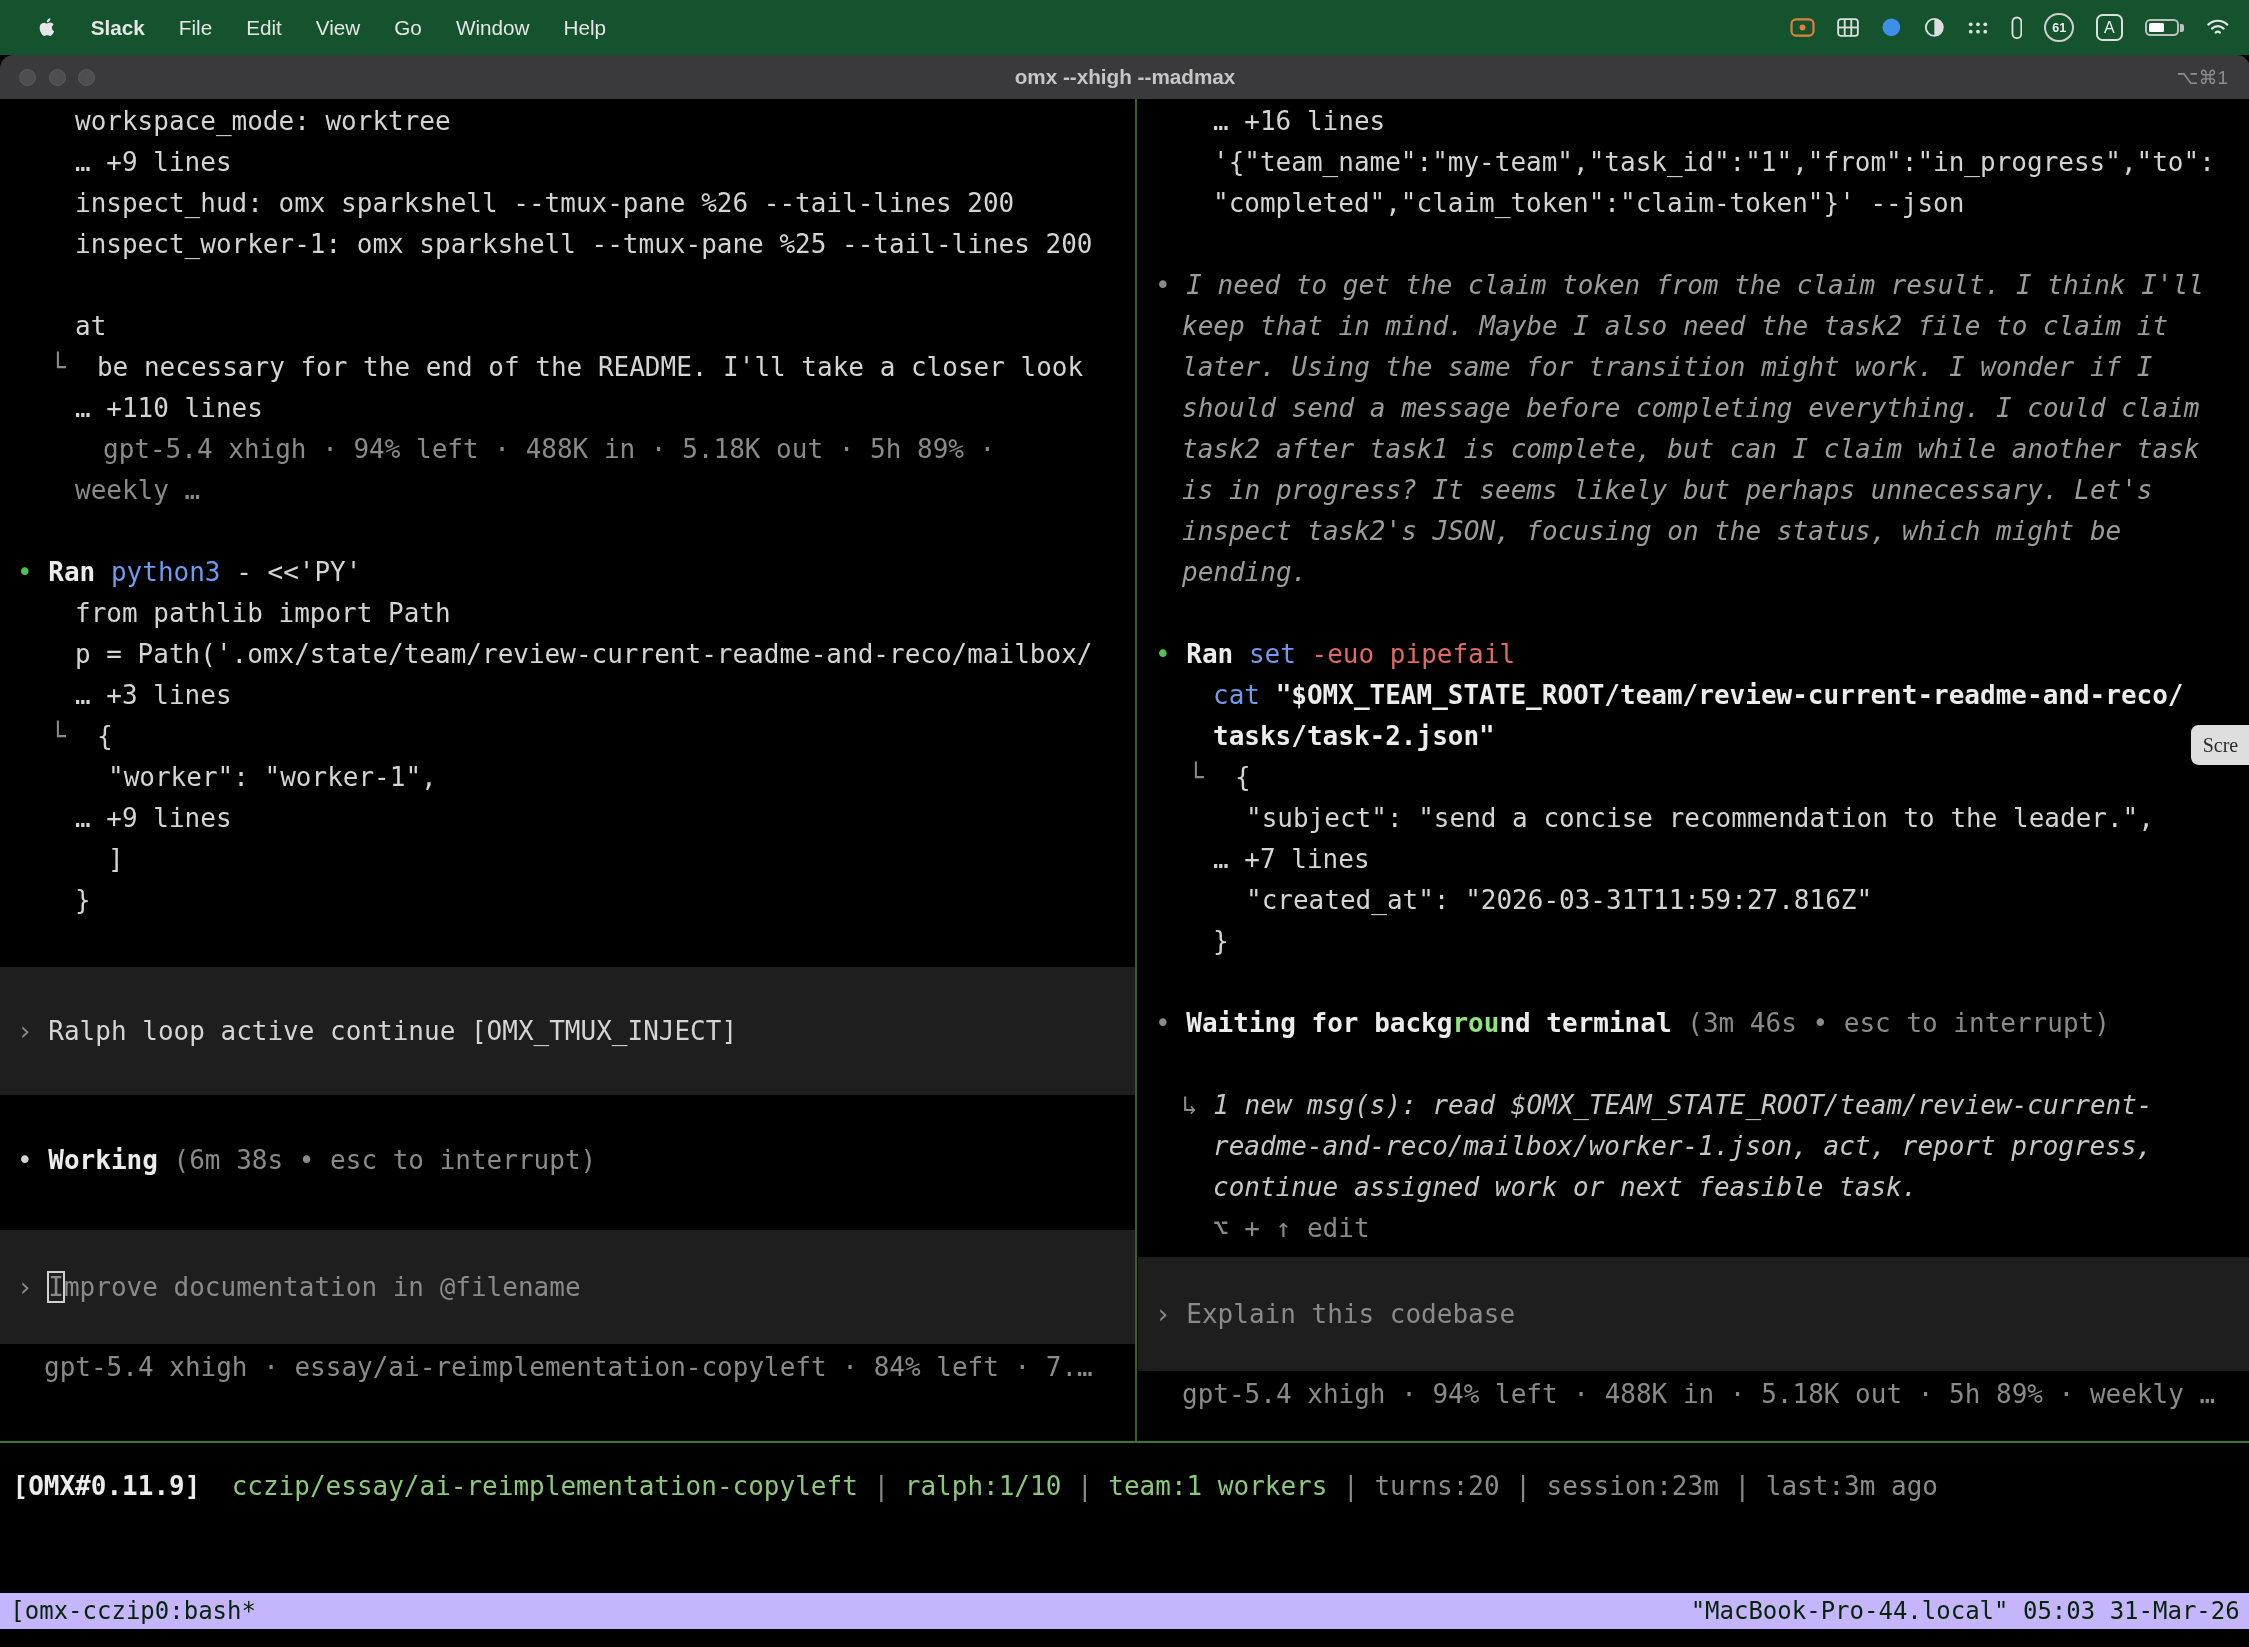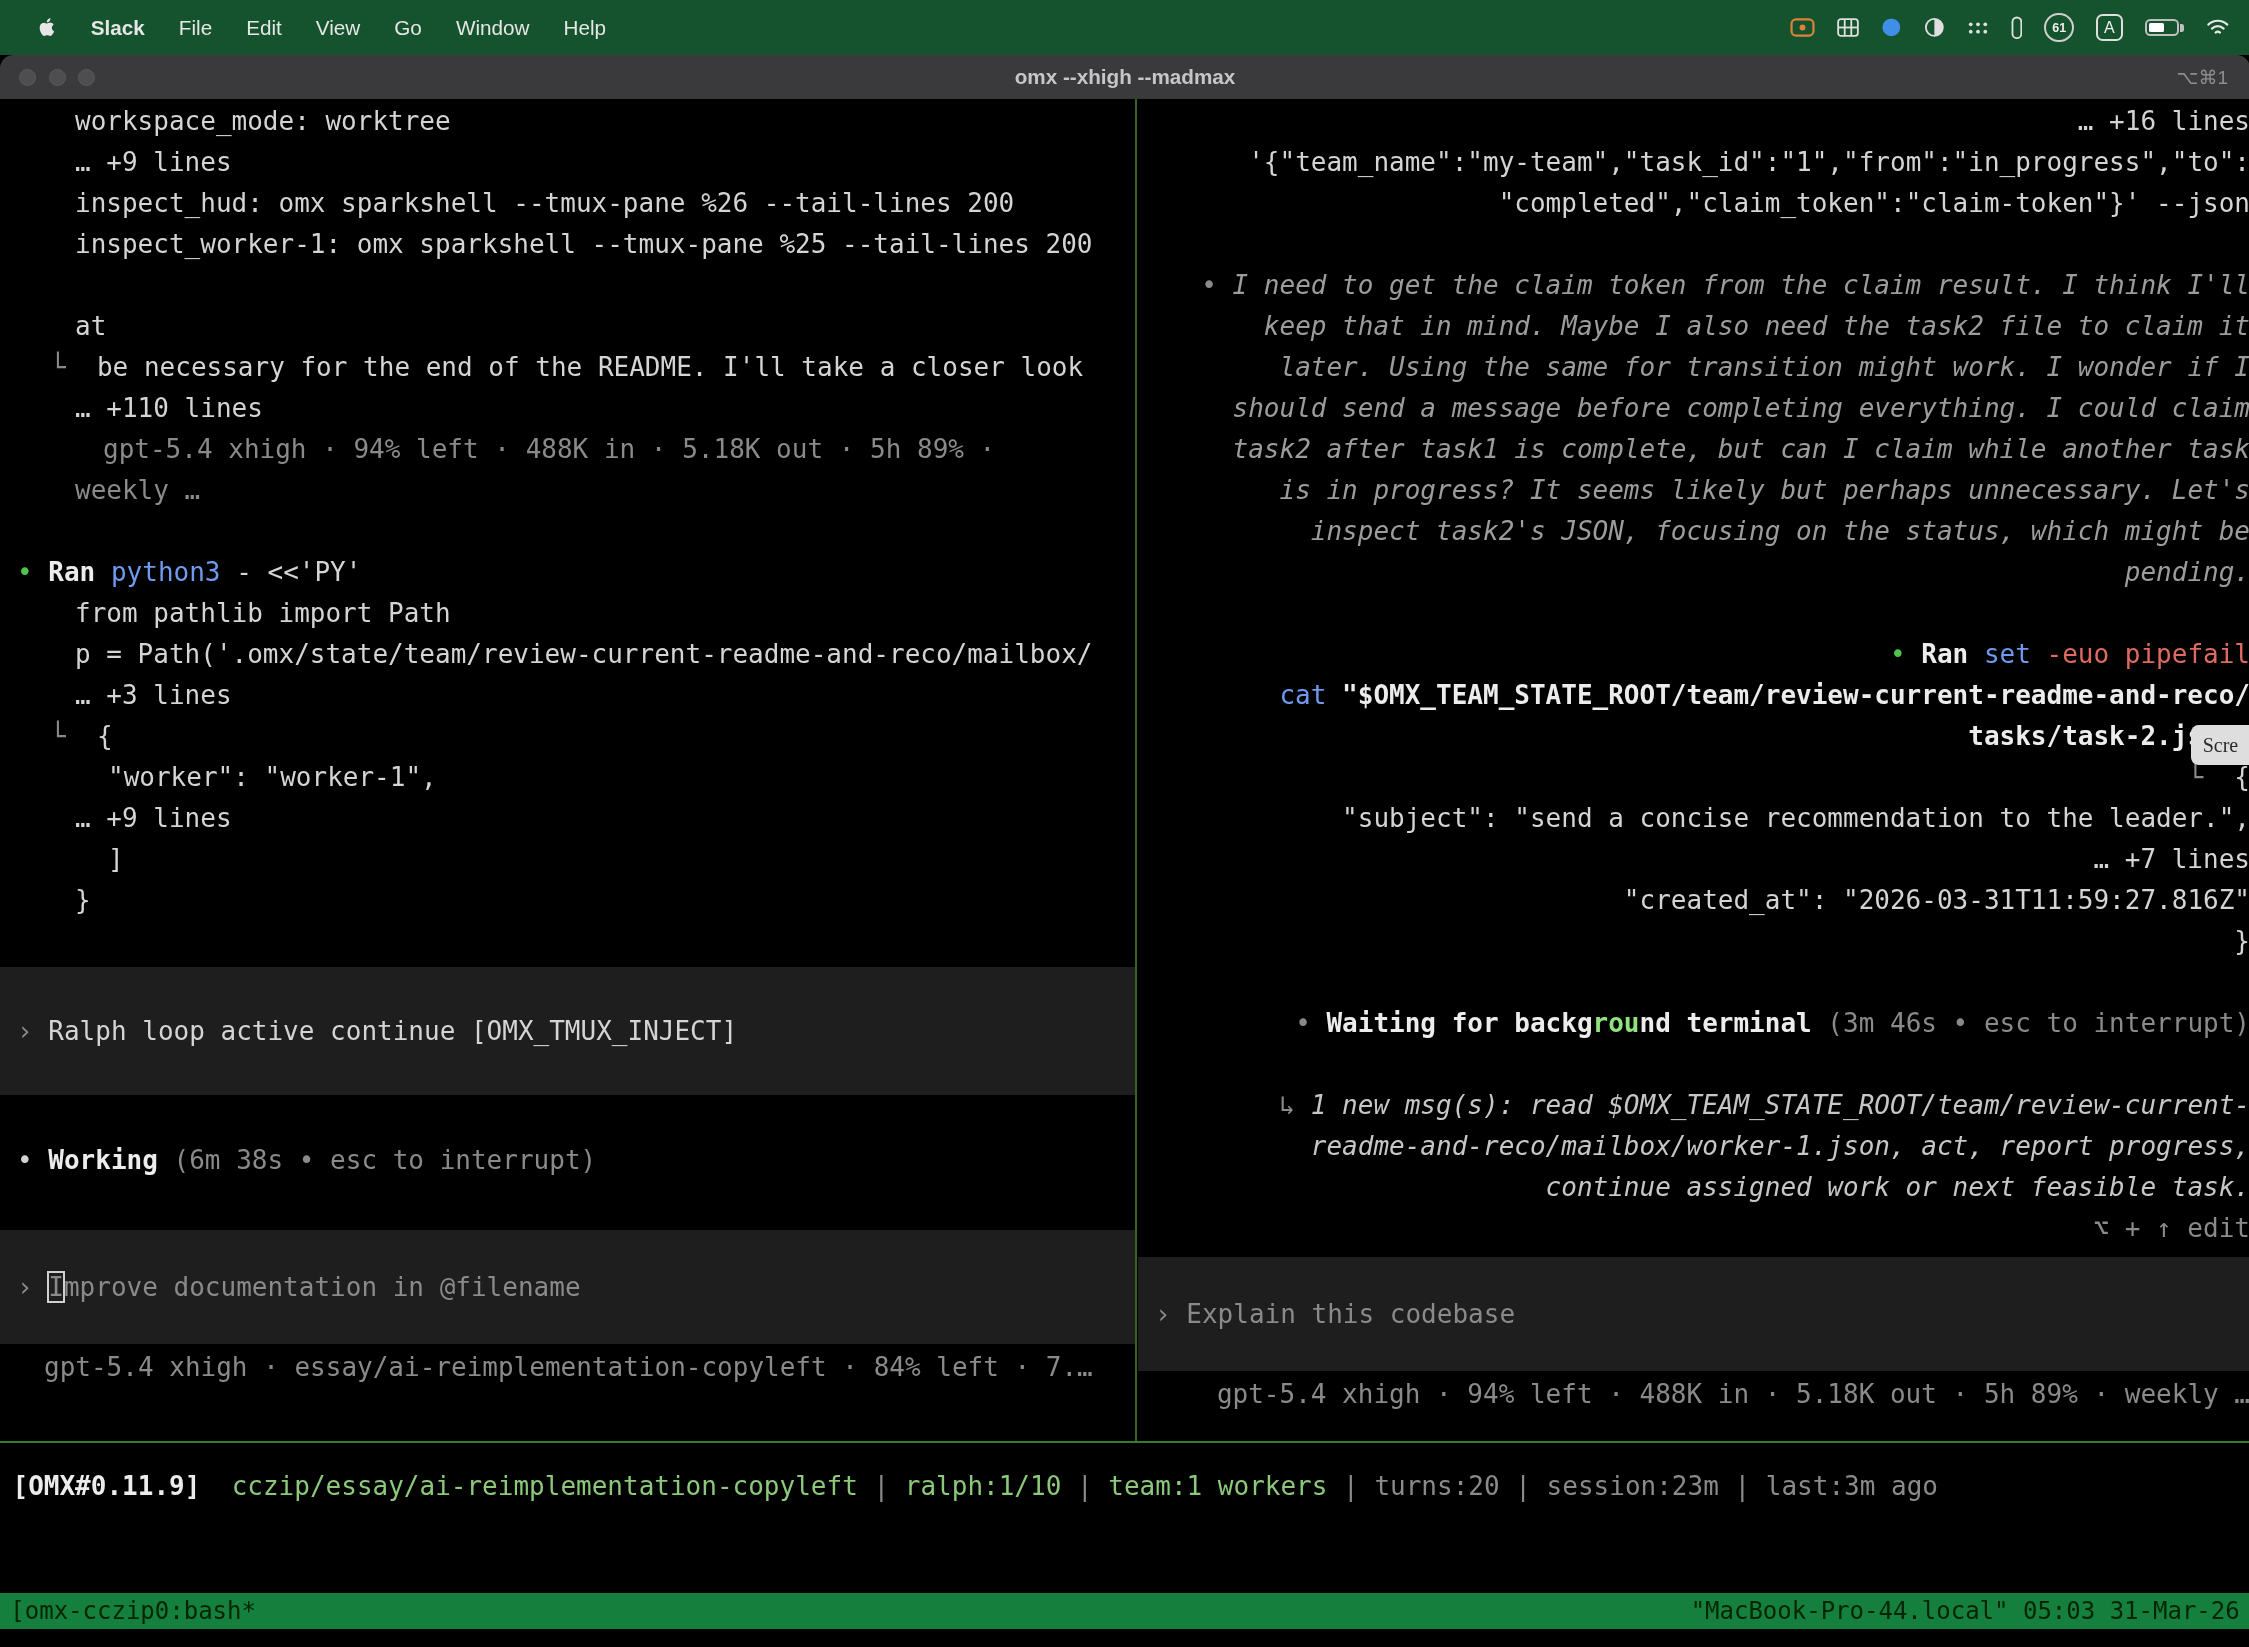--- a/index.html
+++ b/index.html
@@ -32,21 +32,21 @@
   .win-title{position:absolute;left:50%;top:0;transform:translateX(-50%);height:100%;
     display:flex;align-items:center;color:#c6c6c6;font-size:20.7px;font-weight:600;white-space:nowrap;}
   .win-shortcut{position:absolute;right:22px;top:0;height:100%;display:flex;align-items:center;
     color:#8d8d8d;font-size:19px;}
 
   
   .term{position:absolute;top:98px;left:0;right:0;height:1549px;background:#000;
     font-family:"DejaVu Sans Mono","DejaVu Sans",monospace;font-size:26px;color:#d4d4d4;}
   .pane{position:absolute;top:0;height:1343px;overflow:hidden;padding-top:3px;box-sizing:border-box;}
   .pane-left{left:0;width:1135px;}
-  .pane-right{left:1138px;right:0;text-align:right;}
+  .pane-right{left:1138px;right:0;}
   .vdiv{position:absolute;left:1135px;top:0;width:2.2px;height:1343px;background:#35641f;}
   .hdiv{position:absolute;left:0;right:0;top:1343px;height:2.2px;background:#3a7a2e;}
 
   .tline{height:41px;line-height:41px;white-space:pre;}
   .i0{padding-left:17px;}
   .it1{padding-left:44px;}
   .i1{padding-left:75px;}
   .iL{padding-left:50px;}
   .i2{padding-left:108px;}
   .i3{padding-left:103px;}
@@ -61,21 +61,21 @@
   .c-red{color:#de6a62;}
   .c-green{color:#4ec44e;}
   .c-green2{color:#8cc87a;}
   .c-greenb{color:#8fe27e;font-weight:bold;}
   .c-it{color:#9c9c9c;font-style:italic;}
   .c-itb{color:#c6c6c6;font-style:italic;}
   .cursor{outline:2.2px solid #d0d0d0;outline-offset:-1.5px;}
 
   .statusline{position:absolute;left:0;top:1368px;height:41px;line-height:41px;white-space:pre;padding-left:12.5px;}
 
-  .tmuxbar{position:absolute;left:0;right:0;top:1495px;height:36px;background:#15803d;
+  .tmuxbar{position:absolute;left:0;right:0;top:1495px;height:36px;background:#c4b5fd;
     color:#062406;display:flex;align-items:center;justify-content:space-between;
     padding:0 10.3px;font-size:24px;white-space:pre;}
 
   
   .tooltip{position:absolute;top:725px;right:0;height:40px;background:#dedede;color:#2a2a2a;
     font-size:20px;line-height:40px;padding:0 11.8px;border-radius:7.4px 0 0 7.4px;z-index:6;
     font-family:Liberation Serif, serif;}
 </style>
 </head>
 <body>

